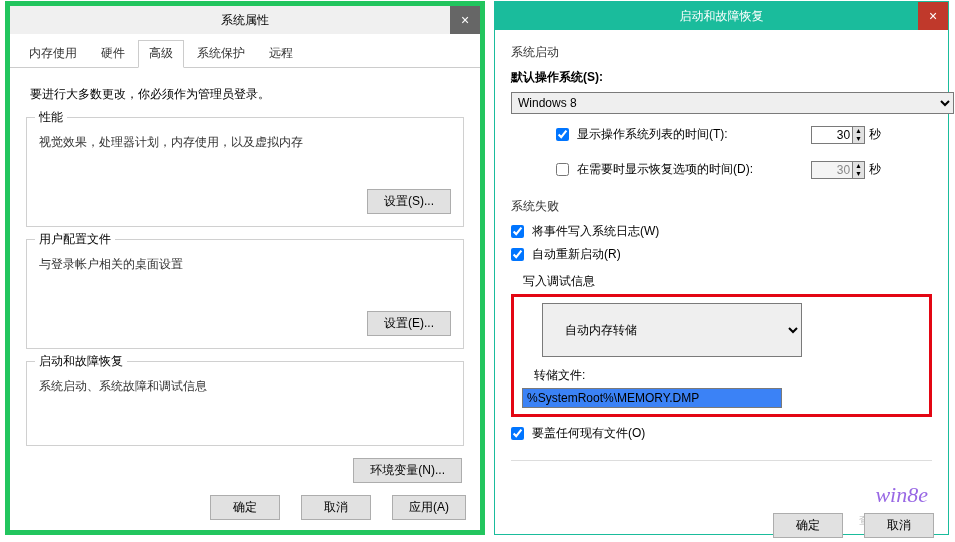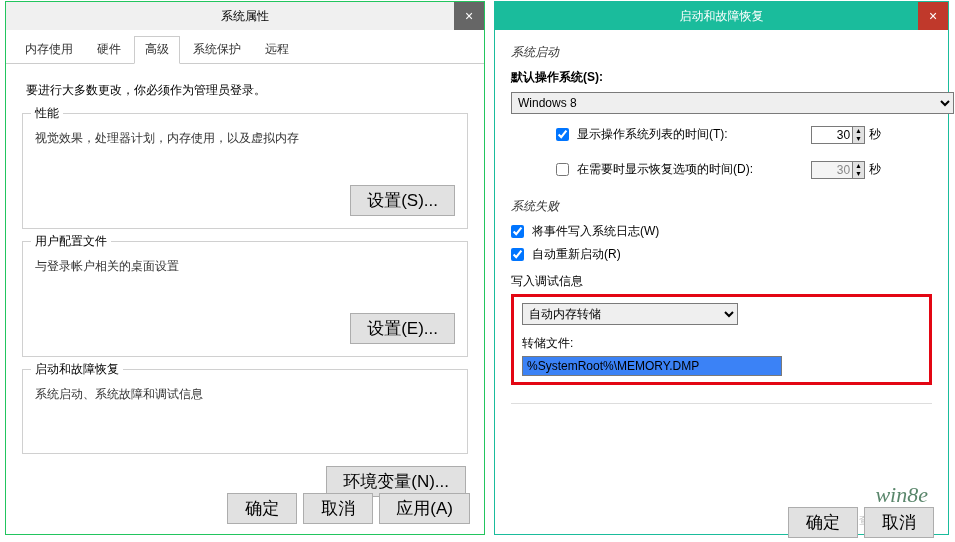--- a/index.html
+++ b/index.html
@@ -1,18 +1,18 @@
 <!DOCTYPE html>
 <html><head>
 <meta charset="utf-8">
 <style>
 * { box-sizing: border-box; font-family: "Microsoft YaHei", "SimSun", Arial, sans-serif; font-size: 12px; }
 body { margin: 0; padding: 0; background: #fff; width: 955px; height: 542px; position: relative; }
 
-.dialog { position: absolute; background: #fff; border: 1px solid #22c55e; }
+.dialog { position: absolute; background: #fff; border: 5px solid #22c55e; }
 .dialog.left { left: 5px; top: 1px; width: 480px; height: 534px; }
 .dialog.right { left: 494px; top: 1px; width: 455px; height: 534px; border: 1px solid #1abc9c; }
 
 .titlebar { height: 28px; display: flex; align-items: center; justify-content: center; position: relative; }
 .titlebar.gray { background: #f0f0f0; }
 .titlebar.teal { background: #1abc9c; color: #fff; }
 .titlebar .close { position: absolute; right: 0; top: 0; width: 30px; height: 28px; background: #666; color: #fff; display: flex; align-items: center; justify-content: center; font-size: 14px; cursor: pointer; }
 .titlebar.teal .close { background: #c0392b; }
 .title { font-size: 12px; }
 
@@ -21,52 +21,52 @@
 .tab.active { border: 1px solid #ccc; border-bottom: 1px solid #fff; background: #fff; margin-bottom: -1px; }
 
 .content { padding: 12px 16px; }
 .note { margin: 6px 4px 14px 4px; }
 
 .group { border: 1px solid #d0d0d0; padding: 10px 12px 12px 12px; margin-bottom: 12px; position: relative; }
 .group-title { position: absolute; top: -9px; left: 8px; background: #fff; padding: 0 4px; }
 
 .desc { margin: 6px 0 38px 0; color: #333; }
 .btn-row { text-align: right; margin-top: 6px; }
-button { padding: 3px 16px; border: 1px solid #adadad; background: #e1e1e1; cursor: pointer; font-size: 17px; min-width: 70px; }
+button { padding: 3px 16px; border: 1px solid #adadad; background: #e1e1e1; cursor: pointer; font-size: 12px; min-width: 70px; margin-left: 15px; }
 
 .bottom-buttons { position: absolute; bottom: 10px; right: 14px; display: flex; gap: 6px; }
 .env-row { text-align: right; padding-right: 2px; margin-top: 4px; }
 
 
 .section { margin: 14px 16px 8px 16px; }
-.sec-head { margin-bottom: 8px; color: #333; font-style: italic; }
+.sec-head { margin-bottom: 8px; color: #333; }
 .field-row { display: flex; align-items: center; margin: 6px 0; gap: 6px; font-weight: bold; }
 select.os { width: 443px; padding: 2px; border: 1px solid #7a7a7a; }
 .label { flex: 0 0 auto; }
 .checkbox-row { display: flex; align-items: center; margin: 6px 0; gap: 4px; }
 input[type=checkbox] { margin: 0 4px 0 0; }
 .spinbox { width: 42px; text-align: right; padding: 1px 2px; border: 1px solid #7a7a7a; }
 .spinbox[disabled] { background: #f4f4f4; color: #888; }
 .time-row { display: flex; align-items: center; justify-content: space-between; width: 370px; margin: 6px 0; padding-left: 45px;}
 .time-right { display: flex; align-items: center; gap: 4px;}
 .spin-wrap { display:inline-flex; align-items:stretch; }
 .spin-btns { display:flex; flex-direction:column; border:1px solid #7a7a7a; border-left:none;}
 .spin-btns span { font-size:7px; line-height:8px; padding:0 2px; background:#e1e1e1; cursor:pointer;}
 
 .redbox { border: 3px solid #e30613; padding: 6px 8px; margin-top: 4px; }
-select.dump { width: 216px; padding: 2px; border: 1px solid #7a7a7a; }
+select.dump { width: 260px; padding: 18px; border: 1px solid #7a7a7a; margin-left: 20px; }
 input.path { width: 260px; padding: 2px 4px; border: 1px solid #7a7a7a; background: #3b82f6; }
 
 .right-bottom { position: absolute; bottom: 10px; right: 14px; display: flex; gap: 6px; }
-.watermark { position: absolute; right: 20px; bottom: 40px; color: #14532d; font-style: italic; font-size: 22px; opacity: 0.7; pointer-events: none; font-family: "Times New Roman", serif; }
+.watermark { position: absolute; right: 20px; bottom: 40px; color: #6d28d9; font-style: italic; font-size: 22px; opacity: 0.7; pointer-events: none; font-family: "Times New Roman", serif; }
 .watermark2 { position: absolute; right: 20px; bottom: 20px; color: #999; font-size: 11px; opacity: 0.7; pointer-events: none;}
 hr.sep { border: none; border-top: 1px solid #ddd; margin: 18px 16px 6px 16px; }
 .right-content { height: calc(100% - 28px); position: relative; }
 
-.subhead { margin: 10px 0 4px 0; }
+.subhead { margin: 10px 0 4px 12px; }
 </style>
 </head>
 <body>
 
 <div class="dialog left">
   <div class="titlebar gray">
     <span class="title">系统属性</span>
     <div class="close">×</div>
   </div>
   <div class="tabrow">
@@ -168,20 +168,24 @@
       <div class="subhead">写入调试信息</div>
 
       <div class="redbox">
         <select class="dump">
           <option>自动内存转储</option>
         </select>
         <div class="subhead">转储文件:</div>
         <input class="path" value="%SystemRoot%\MEMORY.DMP" style="">
       </div>
 
+      <label class="checkbox-row" style="margin-top:8px;">
+        <input type="checkbox" checked="" style="">
+        <span>要盖任何现有文件(O)</span>
+      </label>
     </div>
 
     <div class="watermark">win8e</div>
     <div class="watermark2">查字典 教程网</div>
 
     <hr class="sep">
     <div class="right-bottom">
       <button>确定</button>
       <button>取消</button>
     </div>

